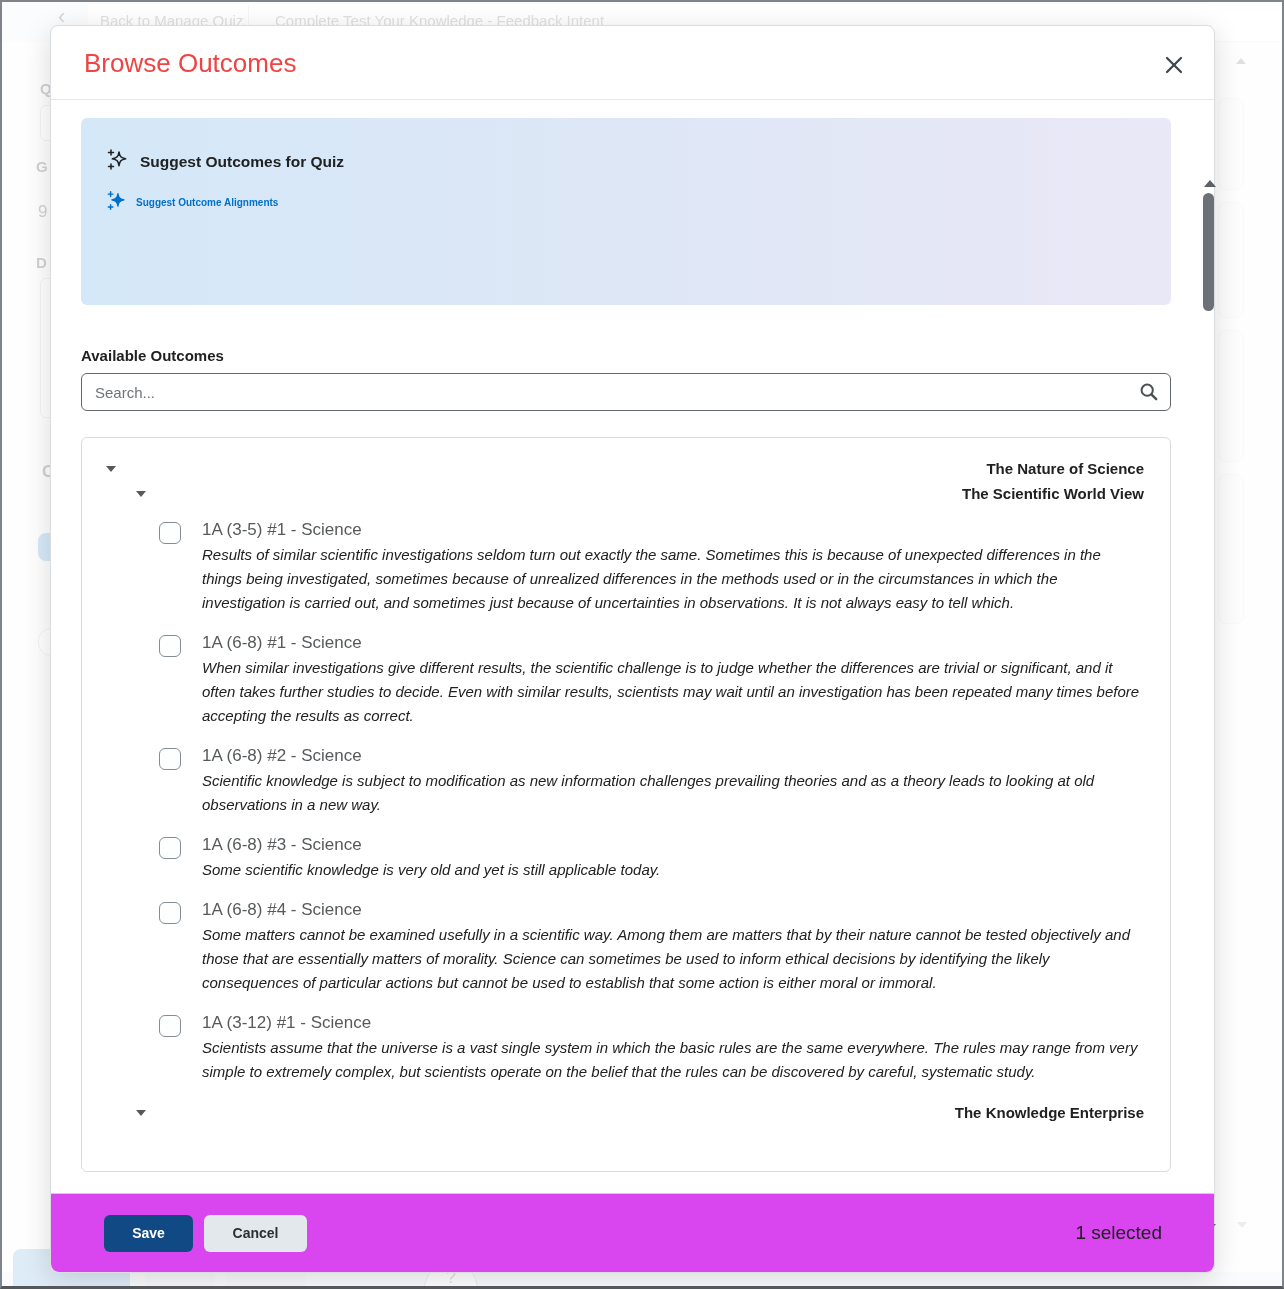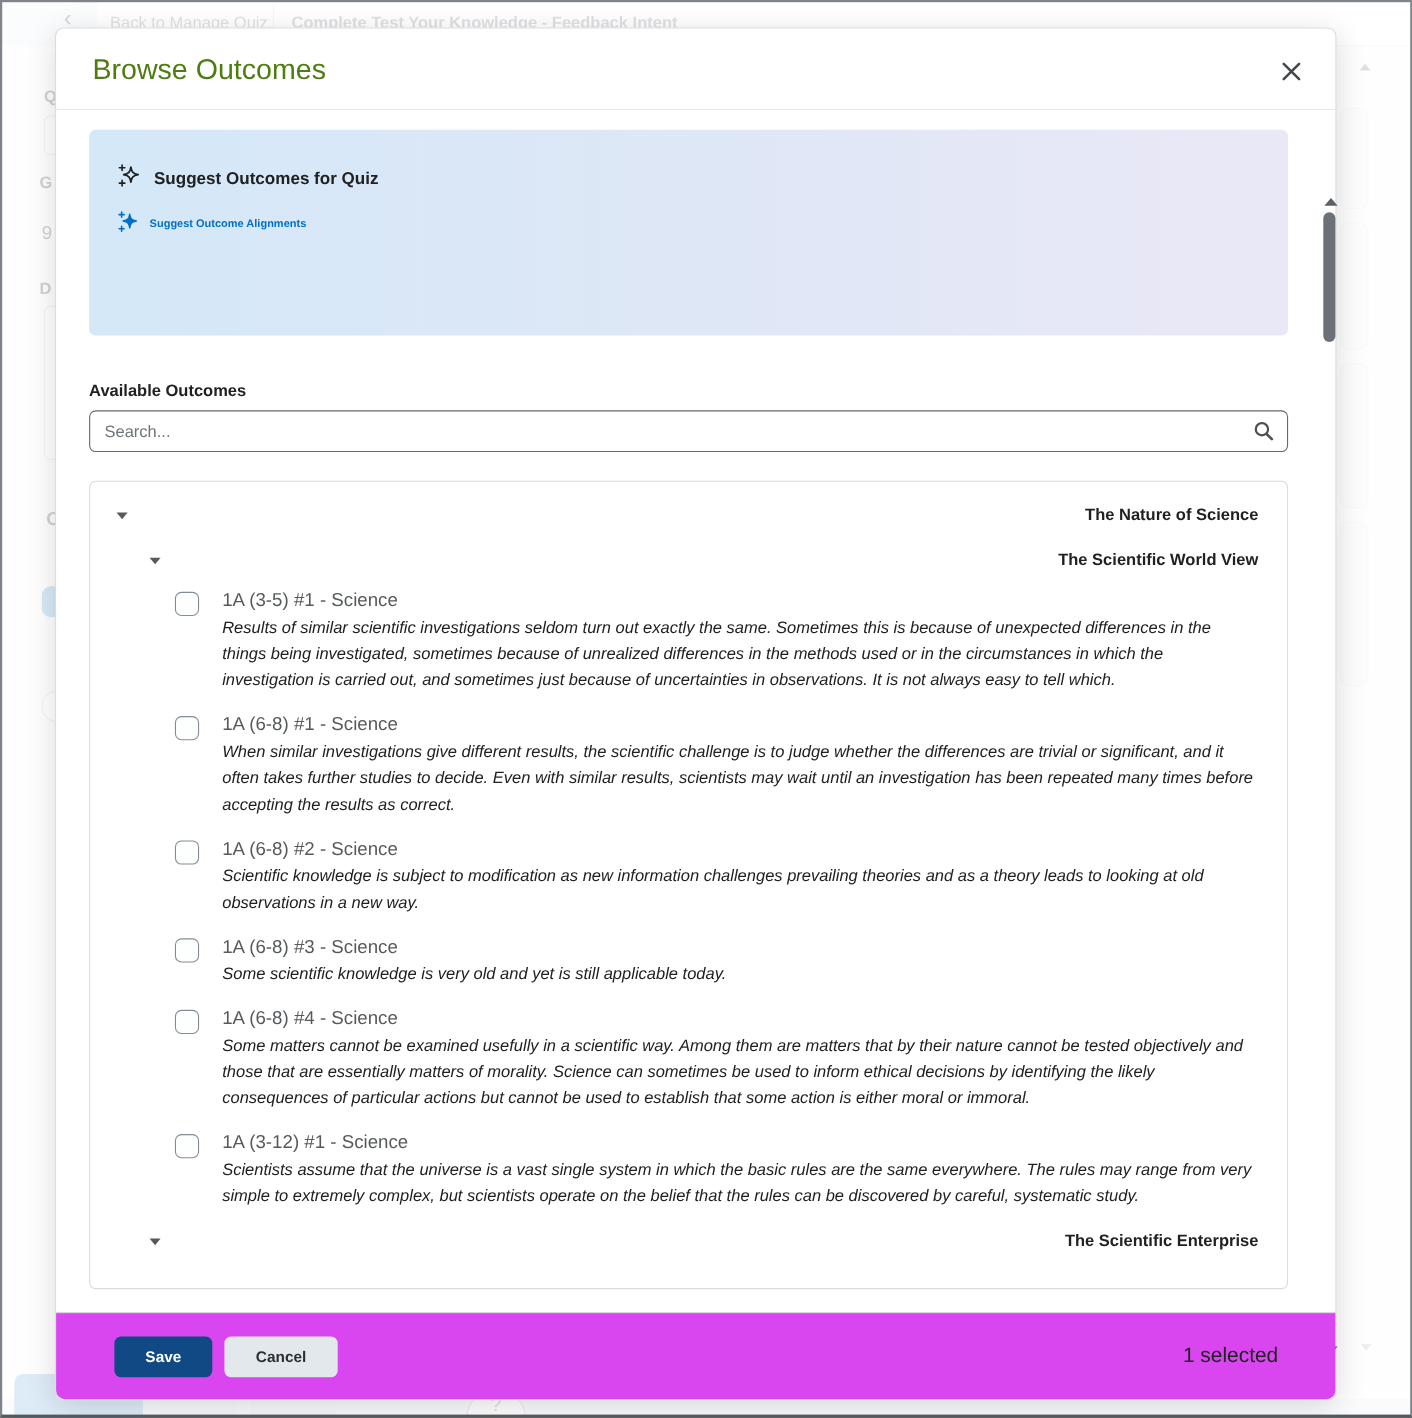--- a/index.html
+++ b/index.html
@@ -12,21 +12,21 @@
 
   
   .bg { position:absolute; inset:0; z-index:1; }
   .bg-header { position:absolute; left:0; top:0; width:100%; height:42px; background:#ffffff;
     border-bottom:1px solid #e8ebee; }
   .bg-backsquare { position:absolute; left:0; top:0; width:88px; height:42px; background:#f2f4f7; }
   .bg-chevron { position:absolute; left:58px; top:4px; font-size:22px; color:#7d838a; }
   .bg-navclip { position:absolute; top:12px; height:13px; overflow:hidden; color:#9aa0a7;
     font-size:15px; white-space:nowrap; }
   .bg-navleft { left:100px; width:145px; }
-  .bg-navcenter { left:265px; width:440px;font-weight:bold; }
+  .bg-navcenter { left:275px; width:440px; }
   .bg-vdivider { position:absolute; left:248px; top:5px; width:1px; height:30px; background:#dde1e5; }
   .bg-label { position:absolute; color:#6b7177; font-size:15px; font-weight:bold; }
   .bg-box { position:absolute; background:#ffffff; border:1px solid #d4d8dc; border-radius:6px; }
   .bg-card { position:absolute; background:#f7f9fb; border:1px solid #e9ecef; border-radius:8px; }
   .bg-bluepill { position:absolute; background:#7fb8e6; border-radius:8px; }
   .bg-band { position:absolute; left:0; top:1272px; width:100%; height:17px; background:#eef1f4; }
   .bg-btn-blue { position:absolute; left:13px; top:1249px; width:117px; height:40px;
     background:#99c4e8; border-radius:8px 8px 0 0; }
   .bg-btn-gray { position:absolute; top:1262px; height:27px; background:#e7ebef; border-radius:8px 8px 0 0; }
   .bg-help { position:absolute; left:424px; top:1262px; width:54px; height:54px; border-radius:50%;
@@ -35,21 +35,21 @@
   .bg-scrollarrow { position:absolute; width:0; height:0; }
   .up-sm { border-left:5px solid transparent; border-right:5px solid transparent; border-bottom:6px solid #9aa0a5; }
   .down-sm { border-left:5px solid transparent; border-right:5px solid transparent; border-top:6px solid #c2c6ca; }
 
   .overlay { position:absolute; inset:0; background:rgba(255,255,255,0.68); z-index:2; }
 
   
   .modal { position:absolute; left:50px; top:25px; width:1165px; height:1248px; background:#ffffff;
     border:1px solid #d9dde0; border-radius:8px; box-shadow:0 6px 28px rgba(0,0,0,0.14); z-index:10; }
   .modal-header { position:relative; height:74px; border-bottom:1px solid #e5e8ea; }
-  .modal-title { position:absolute; left:33px; top:22px; font-size:26px; color:#4d7c0f; font-weight:400; }
+  .modal-title { position:absolute; left:33px; top:22px; font-size:26px; color:#ef4444; font-weight:400; }
   .close-btn { position:absolute; right:26px; top:26px; width:28px; height:28px; background:none;
     border:none; cursor:pointer; }
   .modal-body { position:relative; height:1095px; padding:18px 43px 0 30px; }
 
   
   .banner { height:187px; border-radius:6px; padding:30px 0 0 25px;
     background:linear-gradient(90deg, #d4e8f8 0%, #dfe7f6 55%, #eae8f7 100%); }
   .banner-titlerow { display:flex; align-items:center; gap:10px; }
   .banner-title { font-size:15.5px; font-weight:bold; color:#202122; }
   .banner-bullets { list-style:none; margin-top:16px; }
@@ -68,21 +68,21 @@
   .searchwrap input::placeholder { color:#6e7477; }
   .search-icon { position:absolute; right:12px; top:9px; }
 
   
   .listbox { margin-top:26px; height:735px; border:1px solid #d8dbdf; border-radius:6px;
     overflow:hidden; padding:22px 26px 0 24px; background:#fff; }
   .tree-row { display:flex; align-items:center; gap:12px;justify-content:space-between; }
   .tri { width:0; height:0; border-left:5px solid transparent; border-right:5px solid transparent;
     border-top:6px solid #565a5c; flex:none; cursor:pointer; }
   .tree-head { font-size:15px; font-weight:bold; color:#202122; }
-  .lvl2 { margin-top:24px; padding-left:30px; }
+  .lvl2 { margin-top:8px; padding-left:30px; }
   .item { display:flex; gap:21px; margin-top:18px; padding-left:53px; }
   .item:first-of-type { margin-top:22px; }
   .cbox { flex:none; width:22px; height:22px; border:1px solid #848d95; border-radius:6px;
     background:#fdfefe; margin-top:2px; cursor:pointer; }
   .item-text { width:945px; }
   .item-code { font-size:17px; color:#565a5c; margin-bottom:3px; }
   .item-desc { font-size:15px; color:#202122; line-height:24px;font-style:italic; }
   .lvl2-bottom { margin-top:20px; padding-left:30px; }
 
   
@@ -244,21 +244,21 @@
       <div class="item">
         <span class="cbox" role="checkbox" aria-checked="false"></span>
         <div class="item-text">
           <div class="item-code">1A (3-12) #1 - Science</div>
           <div class="item-desc">Scientists assume that the universe is a vast single system in which the basic rules are the same everywhere. The rules may range from very simple to extremely complex, but scientists operate on the belief that the rules can be discovered by careful, systematic study.</div>
         </div>
       </div>
 
       <div class="tree-row lvl2-bottom">
         <span class="tri"></span>
-        <span class="tree-head">The Scientific Enterprise</span>
+        <span class="tree-head">The Knowledge Enterprise</span>
       </div>
     </div>
 
     <div class="m-scroll-up"></div>
     <div class="m-scroll-thumb"></div>
     <div class="m-scroll-down"></div>
   </div>
 
   <div class="modal-footer">
     <button class="btn btn-save">Save</button>

